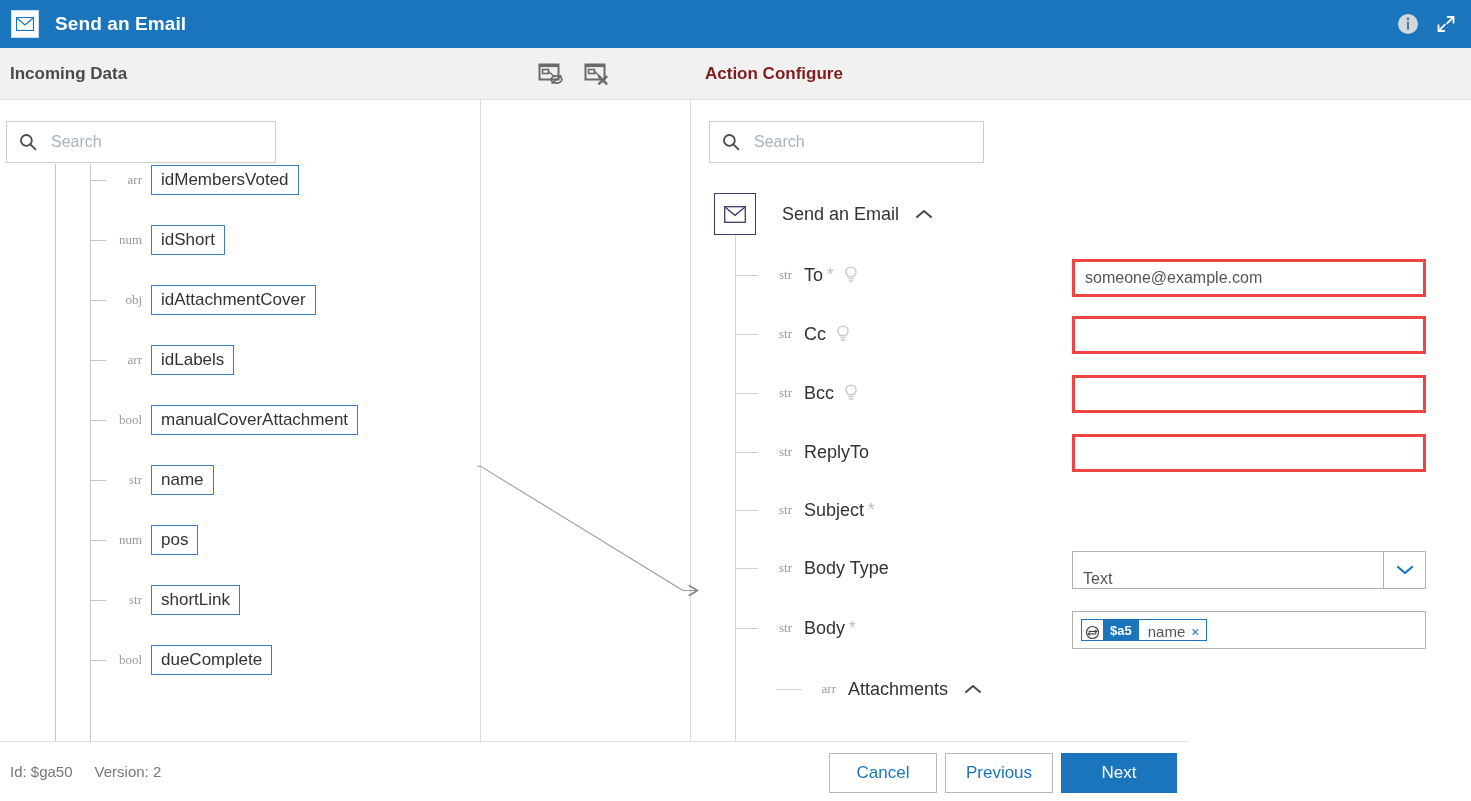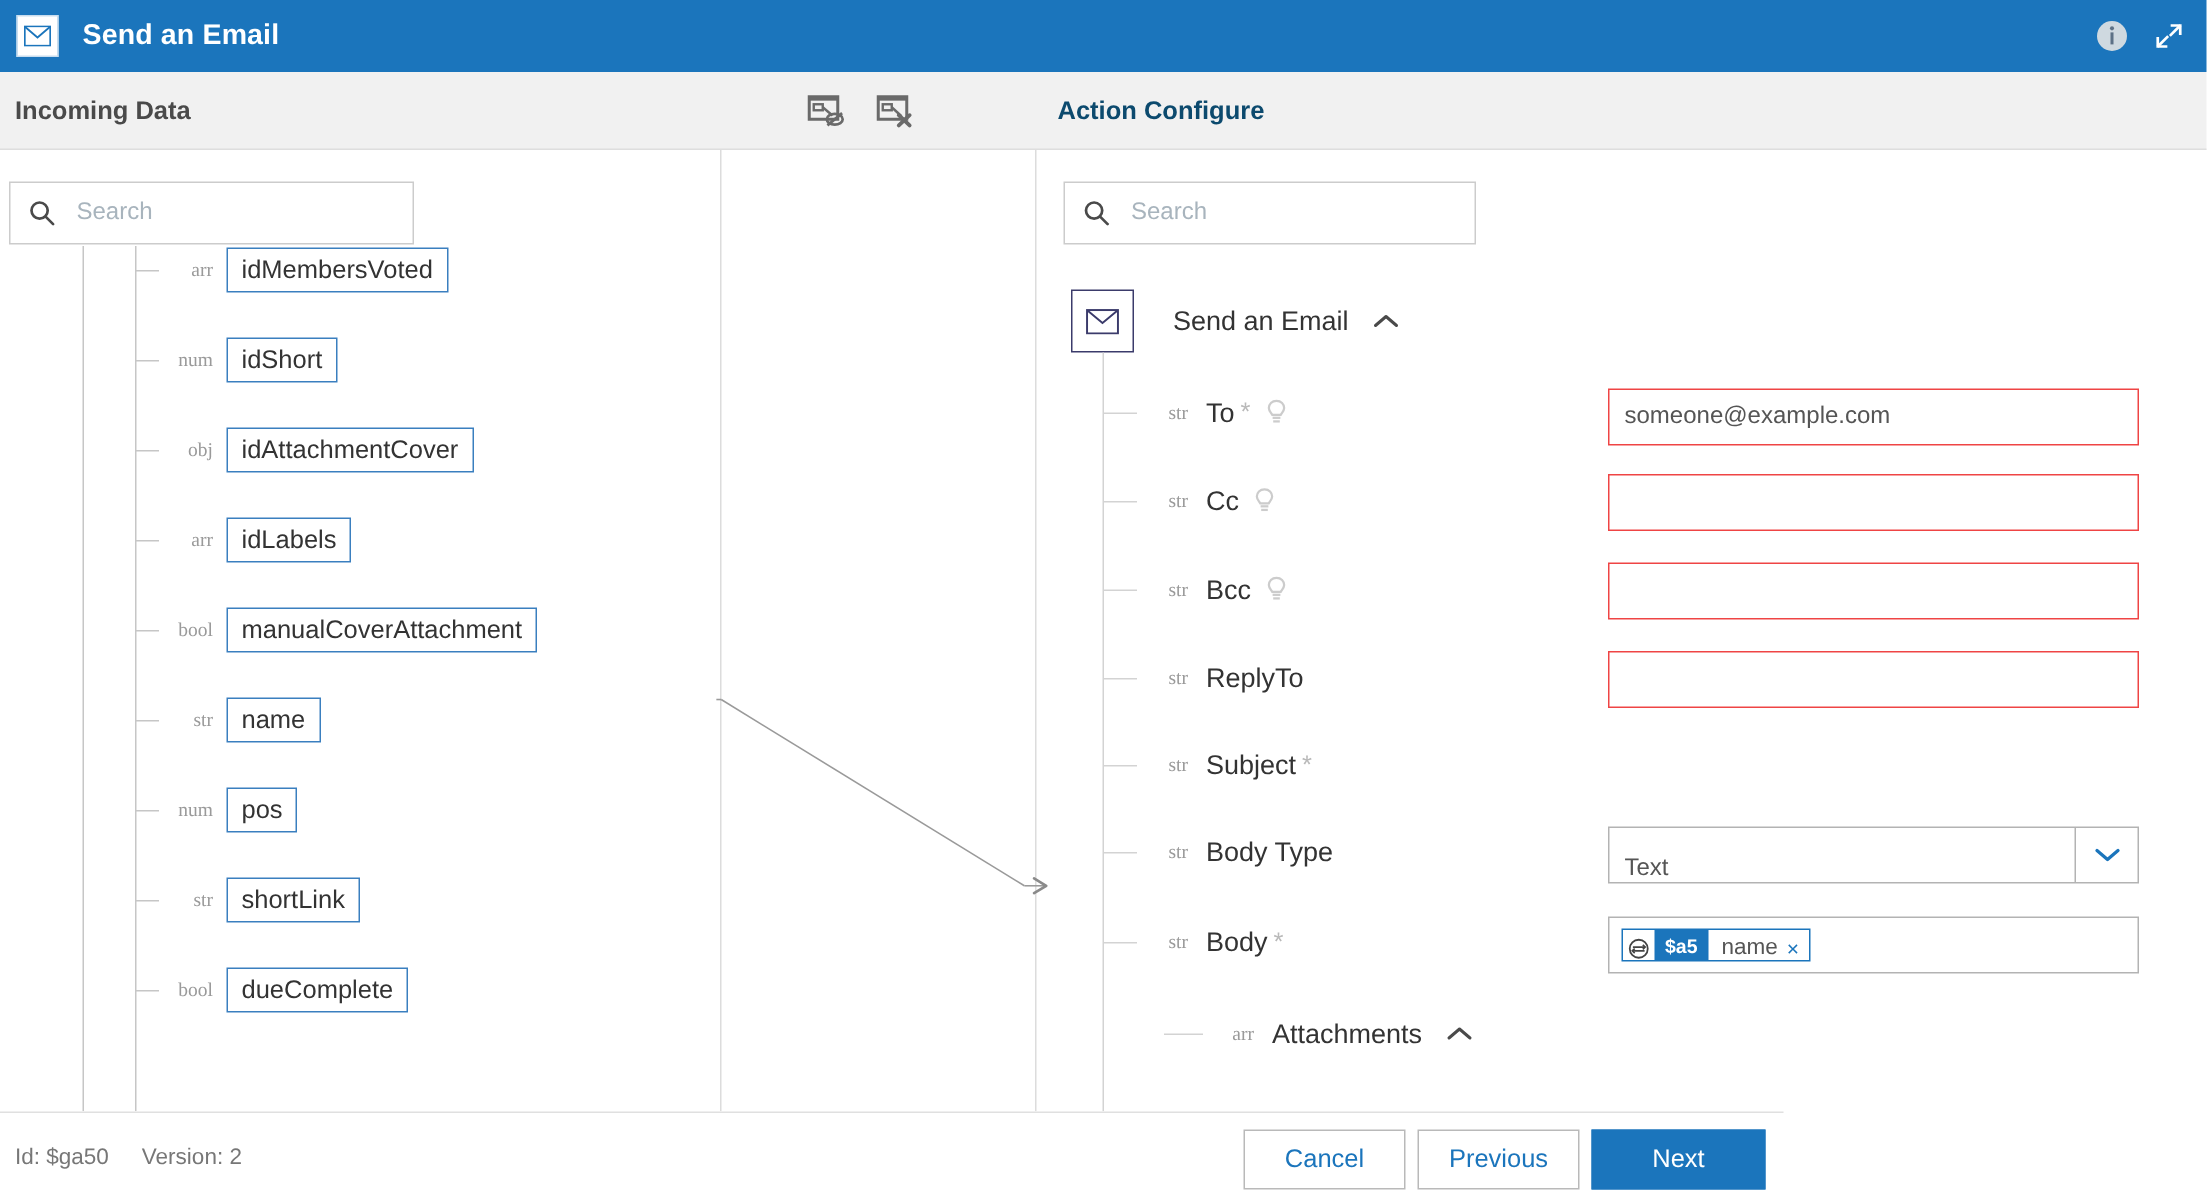--- a/index.html
+++ b/index.html
@@ -52,21 +52,21 @@
     border-bottom: 1px solid #dedede;
   }
   .subheader-left {
     position: absolute; left: 10px; top: 0; height: 51px;
     display: flex; align-items: center;
     font-size: 17px; font-weight: bold; color: #4a4a4a;
   }
   .subheader-right {
     position: absolute; left: 705px; top: 0; height: 51px;
     display: flex; align-items: center;
-    font-size: 17px; font-weight: bold; color: #0c4a6e;
+    font-size: 17px; font-weight: bold; color: #7f1d1d;
   }
   .subheader-tools {
     position: absolute; left: 536px; top: 0; height: 51px;
     display: flex; align-items: center; gap: 16px;
   }
   .tool-btn { cursor: pointer; display: flex; align-items: center; justify-content: center;
               width: 30px; height: 30px; }
 
   
   .body-area {
@@ -195,21 +195,21 @@
   .frow .req { color: #b9b9b9; font-size: 17px; margin-left: 4px; }
   .frow .bulb { margin-left: 10px; display: flex; cursor: pointer; }
 
   .frow.indent { left: 86px; }
   .frow.indent .stub { width: 26px; }
 
   
   .vinput {
     position: absolute; left: 1072px;
     width: 354px; height: 38px;
-    border: 1px solid #ef4444;
+    border: 3px solid #ef4444;
     background: #ffffff;
     font-family: "Liberation Sans", sans-serif;
     font-size: 16px;
     color: #555555;
     padding: 0 10px;
     outline: none;
   }
   .vinput::placeholder { color: #555; }
 
   .vselect {

